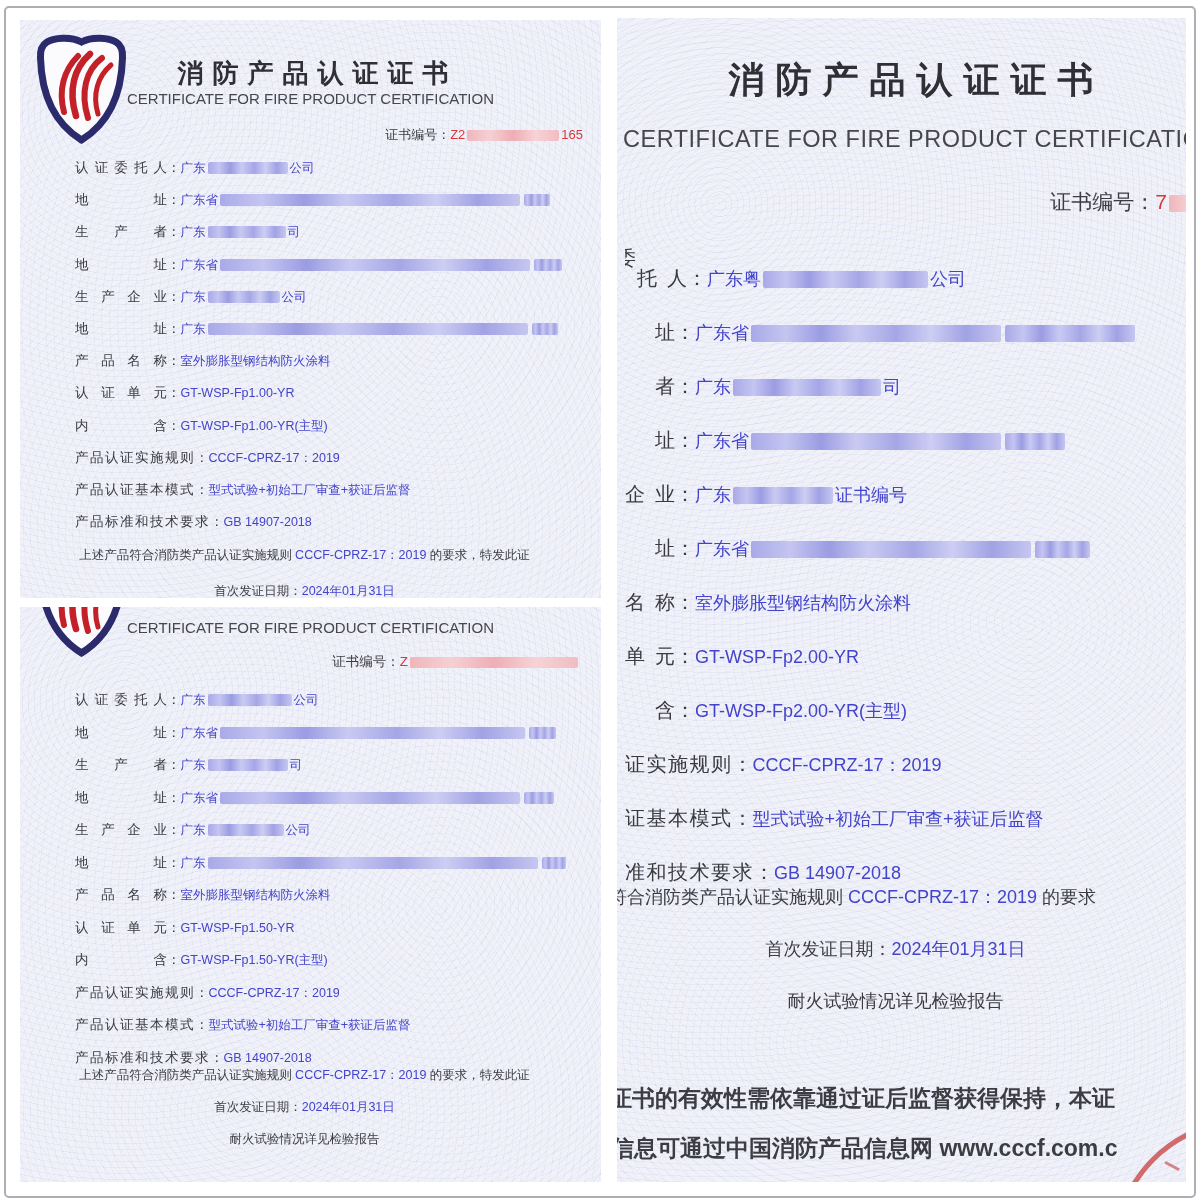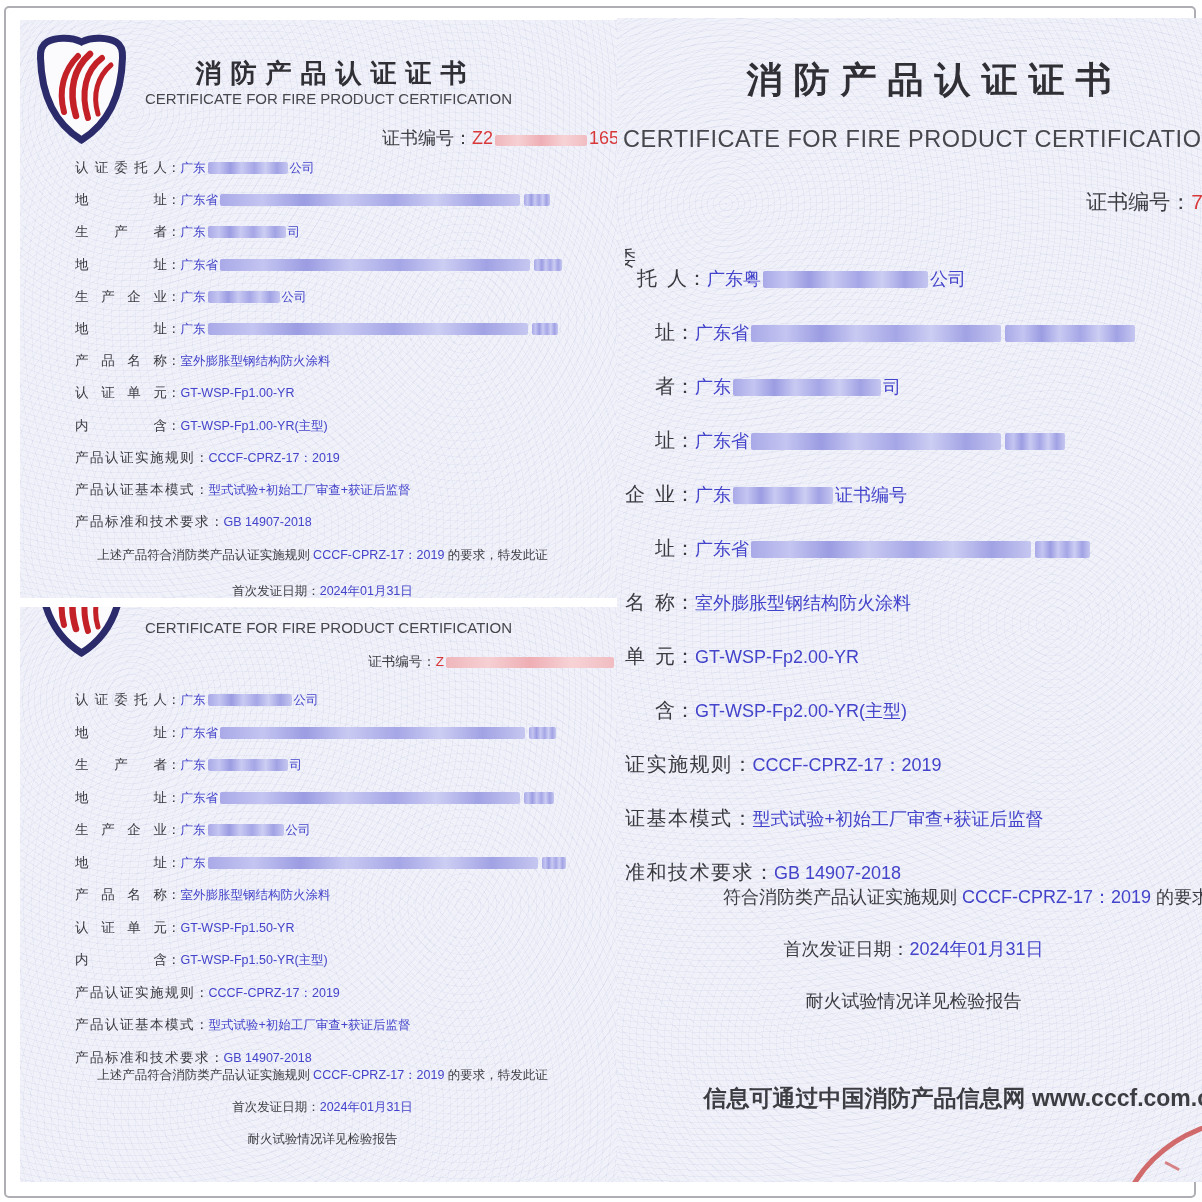--- a/index.html
+++ b/index.html
@@ -12,37 +12,36 @@
   .frame{
     position:absolute;left:4px;top:6px;width:1188px;height:1188px;
     border:2.5px solid #aeaeb4;border-radius:5px;pointer-events:none;
   }
   .cert{
     position:absolute;overflow:hidden;background:#f1f2f9;
     background-image:
       repeating-radial-gradient(circle at 18% 16%, rgba(148,156,204,.11) 0 1px, transparent 1px 6px),
       repeating-radial-gradient(circle at 72% 52%, rgba(148,156,204,.09) 0 1px, transparent 1px 8px),
       repeating-radial-gradient(circle at 38% 88%, rgba(148,156,204,.09) 0 1px, transparent 1px 7px);
-    padding-left: 36px;
   }
   #cert-tl{left:20px;top:20px;width:581px;height:578px;}
   #cert-bl{left:20px;top:607px;width:581px;height:575px;}
   #cert-r {left:617px;top:18px;width:569px;height:1164px;}
 
   .abs{position:absolute;}
   .t-cn{font-weight:bold;color:#2f2f35;white-space:nowrap;text-align:center;left:0;right:0;}
   .t-en{color:#46464d;white-space:nowrap;}
   #cert-tl .t-cn{top:36px;font-size:26px;letter-spacing:9px;padding-left:14px;}
   #cert-tl .t-en{top:70px;font-size:15px;text-align:center;left:0;right:0;}
   #cert-bl .t-en{top:12px;font-size:15px;text-align:center;left:0;right:0;}
   #cert-r  .t-cn{top:38px;font-size:36px;letter-spacing:11px;padding-left:30px;}
   #cert-r  .t-en{top:108px;font-size:23.5px;left:6px;letter-spacing:.5px;}
 
   .certno{position:absolute;white-space:nowrap;}
-  #cert-tl .certno{top:106px;right:18px;font-size:18px;}
+  #cert-tl .certno{top:106px;right:18px;font-size:13px;}
   #cert-bl .certno{top:46px;right:21px;font-size:13.5px;}
   #cert-r  .certno{top:170px;right:-60px;font-size:21px;}
 
   .fields{position:absolute;}
   #cert-tl .fields{left:55px;top:132px;right:4px;}
   #cert-bl .fields{left:55px;top:77px;right:4px;}
   #cert-r  .fields{left:8px;top:214px;right:0;}
   .fieldrow{white-space:nowrap;}
   #cert-tl .fieldrow{line-height:32.2px;font-size:12.5px;}
   #cert-bl .fieldrow{line-height:31.5px;font-size:12.5px;}
@@ -72,21 +71,21 @@
 
   .lines{position:absolute;left:0;right:12px;text-align:center;}
   #cert-tl .lines{top:517px;line-height:36px;}
   #cert-bl .lines{top:453px;line-height:31.8px;}
   #cert-r  .lines.main{top:853px;line-height:52px;}
   #cert-r  .lines.bigl{top:1055px;line-height:50px;}
   .cline{white-space:nowrap;}
   #cert-tl .cline,#cert-bl .cline{font-size:12.5px;}
   #cert-r .cline{font-size:18px;}
   #cert-r .cline.big{font-size:23px;font-weight:bold;color:#2d2d33;}
-  .cline.cut{text-align:right;}
+  .cline.cut{text-align:left;}
 
   .logo{position:absolute;}
   #cert-tl .logo{left:14px;top:8px;}
   #cert-bl .logo{left:14px;top:-66px;}
 
   .seal-arc{
     position:absolute;left:495px;top:1100px;width:260px;height:260px;border-radius:50%;
     border:5px solid rgba(201,72,72,.8);
   }
   .seal-mark{
@@ -357,17 +356,18 @@
           <span>要</span>
           <span>求</span>
         </span><span class="colon">：</span><span class="seg-b">GB 14907-2018</span></div>
     </div>
   <div class="lines main" id="l-r">
       <div class="cline cut" style="margin-left: -8px;"><span class="seg-d">符合消防类产品认证实施规则 </span><span class="seg-b">CCCF-CPRZ-17：2019</span><span class="seg-d"> 的要求</span></div>
       <div class="cline"><span class="seg-d">首次发证日期：</span><span class="seg-b">2024年01月31日</span></div>
       <div class="cline"><span class="seg-d">耐火试验情况详见检验报告</span></div>
     </div>
   <div class="lines bigl" id="lb-r">
+      <div class="cline big cut" style="margin-left: -8px;"><span class="seg-d">证书的有效性需依靠通过证后监督获得保持，本证</span></div>
       <div class="cline big cut" style="margin-left: -6px;"><span class="seg-d">信息可通过中国消防产品信息网 www.cccf.com.c</span></div>
     </div>
   <div class="seal-arc"></div>
   <div class="seal-mark"></div>
 </div>
 
 </body></html>

